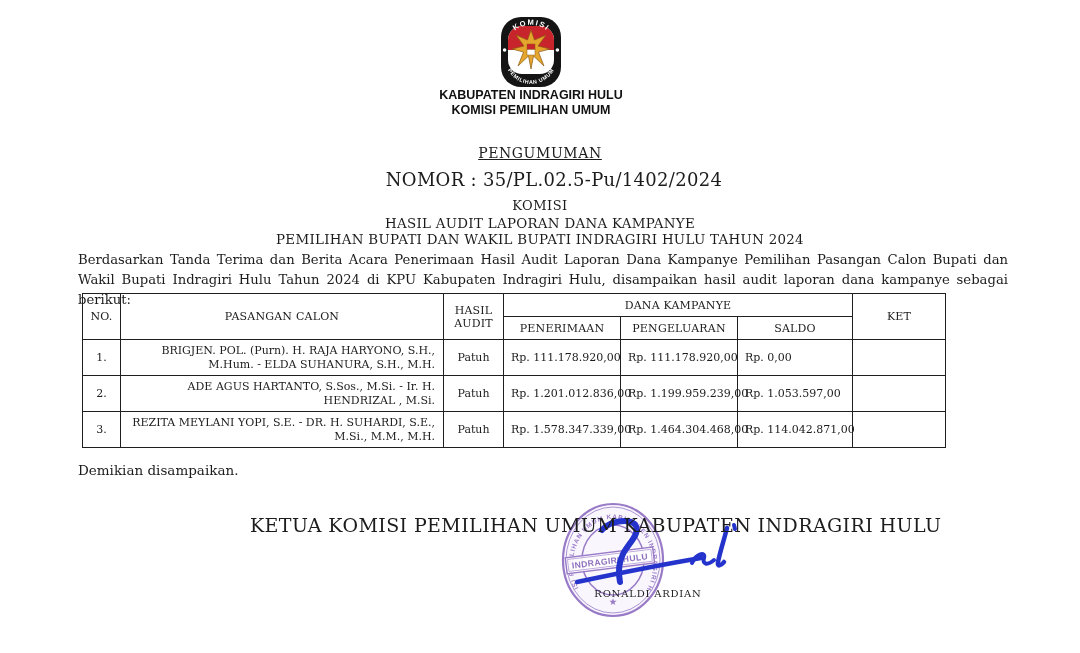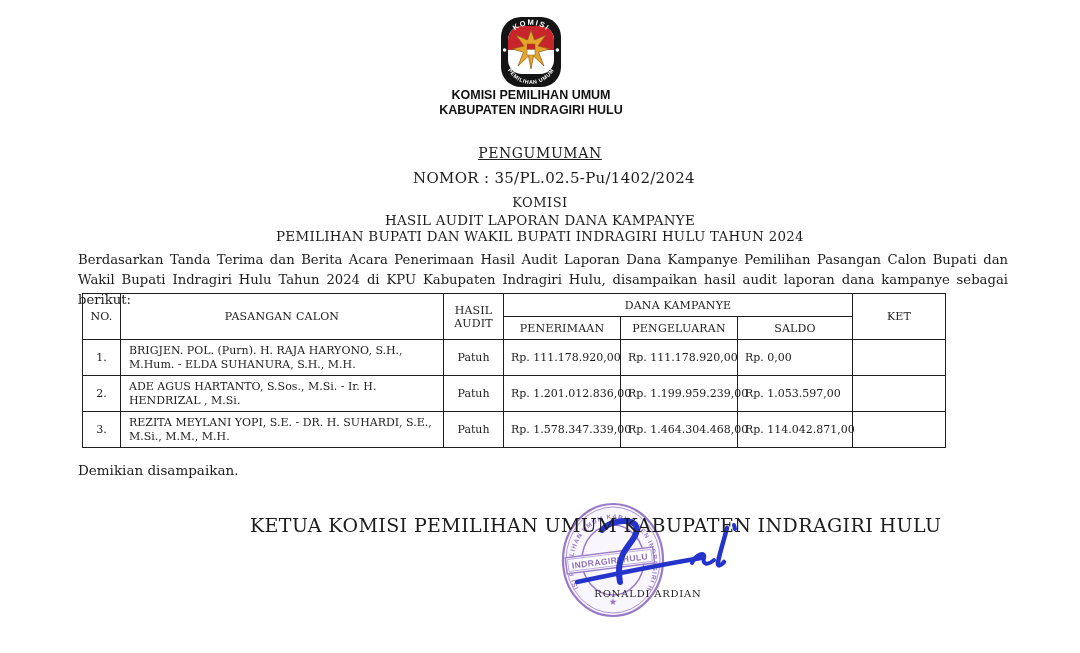--- a/index.html
+++ b/index.html
@@ -17,21 +17,21 @@
   .org-header {
     left:0; top:88px; width:1062px; text-align:center;
     font-family:"Liberation Sans", sans-serif;
     font-weight:bold; font-size:12.5px; line-height:14.5px; color:#111;
   }
   .logo-wrap { left:500px; top:16px; width:62px; height:72px; }
 
   
   .title-block { left:0; top:145px; width:1080px; text-align:center; }
   .t-heading { font-size:14px; text-decoration:underline; letter-spacing:0.6px; margin-bottom:8px; }
-  .t-number  { font-size:15px; letter-spacing:0.3px; margin-bottom:8px;margin-left:28px; }
+  .t-number  { font-size:18px; letter-spacing:0.3px; margin-bottom:8px;margin-left:28px; }
   .t-about   { font-size:13px; letter-spacing:0.5px; margin-bottom:3px; }
   .t-subject { font-size:13.4px; letter-spacing:0.3px; line-height:16px; }
 
   
   .intro-par {
     left:78px; top:250px; width:930px;
     font-size:13.2px; line-height:20px; text-align:justify;
   }
 
   
@@ -41,21 +41,21 @@
     border:1px solid #1f1f1f;
     font-weight:normal;
     font-size:11px;
     color:#1c1c1c;
     vertical-align:middle;
   }
   table.audit th { text-align:center; padding:2px 2px; line-height:13px; letter-spacing:0.2px; }
   .th-dana { height:23px; }
   .th-sub  { height:23px; }
   td.c-no    { text-align:center; }
-  td.c-name  { text-align:left; padding:4px 8px; line-height:13.5px; }
+  td.c-name  { text-align:right; padding:4px 8px; line-height:13.5px; }
   td.c-audit { text-align:center; }
   td.c-amt   { text-align:left; padding-left:7px; white-space:nowrap; }
   tr.r1 td { height:32px; }
   tr.r2 td { height:33px; }
   tr.r3 td { height:36px; }
 
   
   .closing { left:78px; top:462px; font-size:13.5px; }
 
   
@@ -89,22 +89,22 @@
         <textPath href="#arcTop" startOffset="50%" text-anchor="middle">KOMISI</textPath>
       </text>
       <path id="arcBot" d="M 6 50 A 27 29 0 0 0 56 50" fill="none"></path>
       <text font-family="Liberation Sans, sans-serif" font-weight="bold" font-size="5.4" fill="#ffffff" letter-spacing="0.6">
         <textPath href="#arcBot" startOffset="50%" text-anchor="middle">PEMILIHAN UMUM</textPath>
       </text>
     </svg>
   </div>
 
   <div class="abs org-header">
+    <div>KABUPATEN INDRAGIRI HULU</div>
     <div>KOMISI PEMILIHAN UMUM</div>
-    <div>KABUPATEN INDRAGIRI HULU</div>
   </div>
 
   <div class="abs title-block">
     <div class="t-heading">PENGUMUMAN</div>
     <div class="t-number">NOMOR : 35/PL.02.5-Pu/1402/2024</div>
     <div class="t-about">KOMISI</div>
     <div class="t-subject">HASIL AUDIT LAPORAN DANA KAMPANYE</div>
     <div class="t-subject">PEMILIHAN BUPATI DAN WAKIL BUPATI INDRAGIRI HULU TAHUN 2024</div>
   </div>
 

